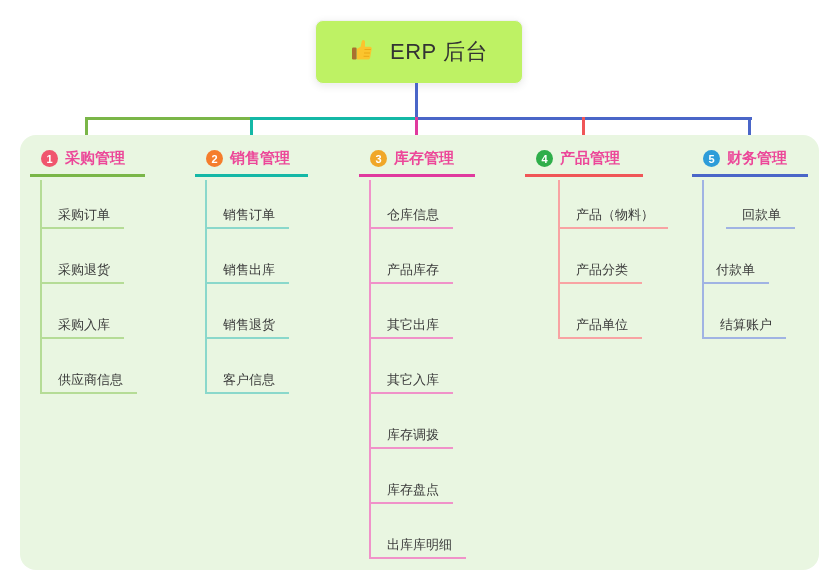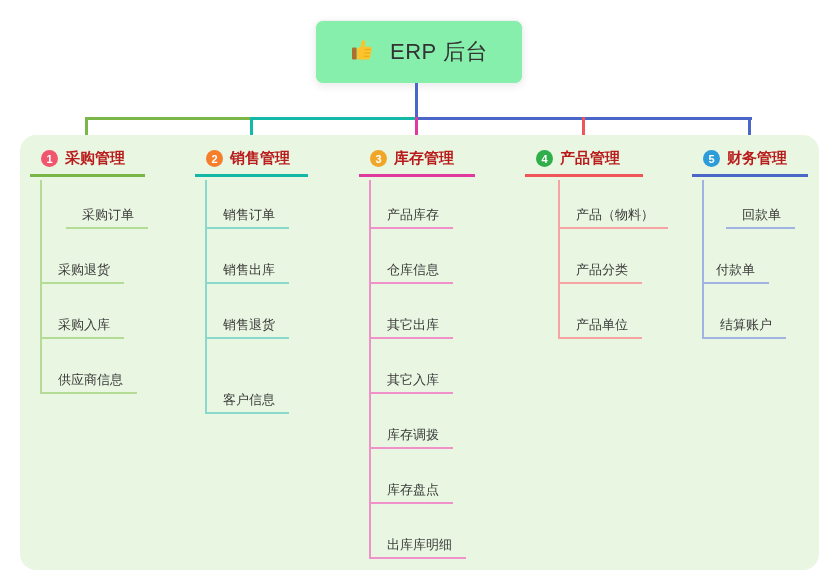--- a/index.html
+++ b/index.html
@@ -2,21 +2,21 @@
 <html><head>
 <meta charset="utf-8">
 <style>
   html,body { margin:0; padding:0; background:#ffffff; }
   body { font-family:"Liberation Sans","DejaVu Sans",sans-serif; }
   .canvas { position:relative; width:839px; height:588px; background:#fff; overflow:hidden; }
 
   
   .root-card {
     position:absolute; left:315px; top:20px; width:208px; height:64px;
-    background:#86efac; border:1px solid #f1f1f1; border-radius:8px;
+    background:#bef264; border:1px solid #f1f1f1; border-radius:8px;
     box-shadow:0 2px 8px rgba(0,0,0,.09);
     display:flex; align-items:center; justify-content:center; gap:16px;
     box-sizing:border-box; cursor:pointer;
   }
   .root-title { font-size:22px; color:#333; font-weight:500; letter-spacing:.5px; }
 
   
   .line { position:absolute; }
   .v-root   { left:415px; top:83px;  width:3px;  height:36px; }
   .bus-1    { left:85px;  top:117px; width:168px; height:3px; }
@@ -35,21 +35,21 @@
     position:absolute; top:143px; height:34px; box-sizing:border-box;
     display:flex; align-items:center; gap:7px; padding-left:11px;
     border-bottom:3px solid #999; cursor:pointer;
   }
   .bh-1 { left:30px;  width:115px; } .bh-2 { left:195px; width:113px; }
   .bh-3 { left:359px; width:116px; } .bh-4 { left:525px; width:118px; }
   .bh-5 { left:692px; width:116px; }
   .badge { width:17px; height:17px; border-radius:50%; flex:0 0 auto;
            display:flex; align-items:center; justify-content:center;
            color:#fff; font-size:11px; font-weight:bold; }
-  .branch-title { font-size:15px; font-weight:600; color:#b91c1c; white-space:nowrap; }
+  .branch-title { font-size:15px; font-weight:600; color:#ec4899; white-space:nowrap; }
 
   .children { position:absolute; top:180px; border-left:2px solid #ccc; }
   .ch-1 { left:40px; } .ch-2 { left:205px;text-align:right; } .ch-3 { left:369px; }
   .ch-4 { left:558px; } .ch-5 { left:702px; }
   .child {
     display:table; white-space:nowrap;
     font-size:13px; color:#3a3a3a;
     padding:32px 14px 3px 16px;
     border-bottom:2px solid #ccc; cursor:pointer;
   }
@@ -83,44 +83,44 @@
   <div class="line drop drop-4" style="background: rgb(240, 86, 87);"></div>
   <div class="line drop drop-5" style="background: rgb(74, 102, 200);"></div>
 
   <div class="panel" style="background: rgb(233, 246, 225);"></div>
 
   <div class="branch-header bh-1" style="border-bottom-color: rgb(122, 182, 72);">
     <span class="badge" style="background: rgb(240, 86, 110);">1</span>
     <span class="branch-title">采购管理</span>
   </div>
   <div class="children ch-1" style="border-left-color: rgb(181, 220, 150);">
-    <div class="child" style="border-bottom-color: rgb(181, 220, 150); margin-left: 24px;">采购订单</div>
+    <div class="child" style="border-bottom-color: rgb(181, 220, 150);">采购订单</div>
     <div class="child" style="border-bottom-color: rgb(181, 220, 150);">采购退货</div>
     <div class="child" style="border-bottom-color: rgb(181, 220, 150);">采购入库</div>
     <div class="child" style="border-bottom-color: rgb(181, 220, 150);">供应商信息</div>
   </div>
 
   <div class="branch-header bh-2" style="border-bottom-color: rgb(20, 184, 166);">
     <span class="badge" style="background: rgb(245, 125, 44);">2</span>
     <span class="branch-title">销售管理</span>
   </div>
   <div class="children ch-2" style="border-left-color: rgb(138, 216, 203);">
     <div class="child" style="border-bottom-color: rgb(138, 216, 203);">销售订单</div>
     <div class="child" style="border-bottom-color: rgb(138, 216, 203);">销售出库</div>
     <div class="child" style="border-bottom-color: rgb(138, 216, 203);">销售退货</div>
-    <div class="child" style="border-bottom-color: rgb(138, 216, 203); margin-top: 20px;">客户信息</div>
+    <div class="child" style="border-bottom-color: rgb(138, 216, 203);">客户信息</div>
   </div>
 
   <div class="branch-header bh-3" style="border-bottom-color: rgb(224, 58, 158);">
     <span class="badge" style="background: rgb(240, 167, 40);">3</span>
     <span class="branch-title">库存管理</span>
   </div>
   <div class="children ch-3" style="border-left-color: rgb(240, 146, 201);">
+    <div class="child" style="border-bottom-color: rgb(240, 146, 201);">仓库信息</div>
     <div class="child" style="border-bottom-color: rgb(240, 146, 201);">产品库存</div>
-    <div class="child" style="border-bottom-color: rgb(240, 146, 201);">仓库信息</div>
     <div class="child" style="border-bottom-color: rgb(240, 146, 201);">其它出库</div>
     <div class="child" style="border-bottom-color: rgb(240, 146, 201);">其它入库</div>
     <div class="child" style="border-bottom-color: rgb(240, 146, 201);">库存调拨</div>
     <div class="child" style="border-bottom-color: rgb(240, 146, 201);">库存盘点</div>
     <div class="child" style="border-bottom-color: rgb(240, 146, 201);">出库库明细</div>
   </div>
 
   <div class="branch-header bh-4" style="border-bottom-color: rgb(240, 86, 87);">
     <span class="badge" style="background: rgb(47, 174, 74);">4</span>
     <span class="branch-title">产品管理</span>

